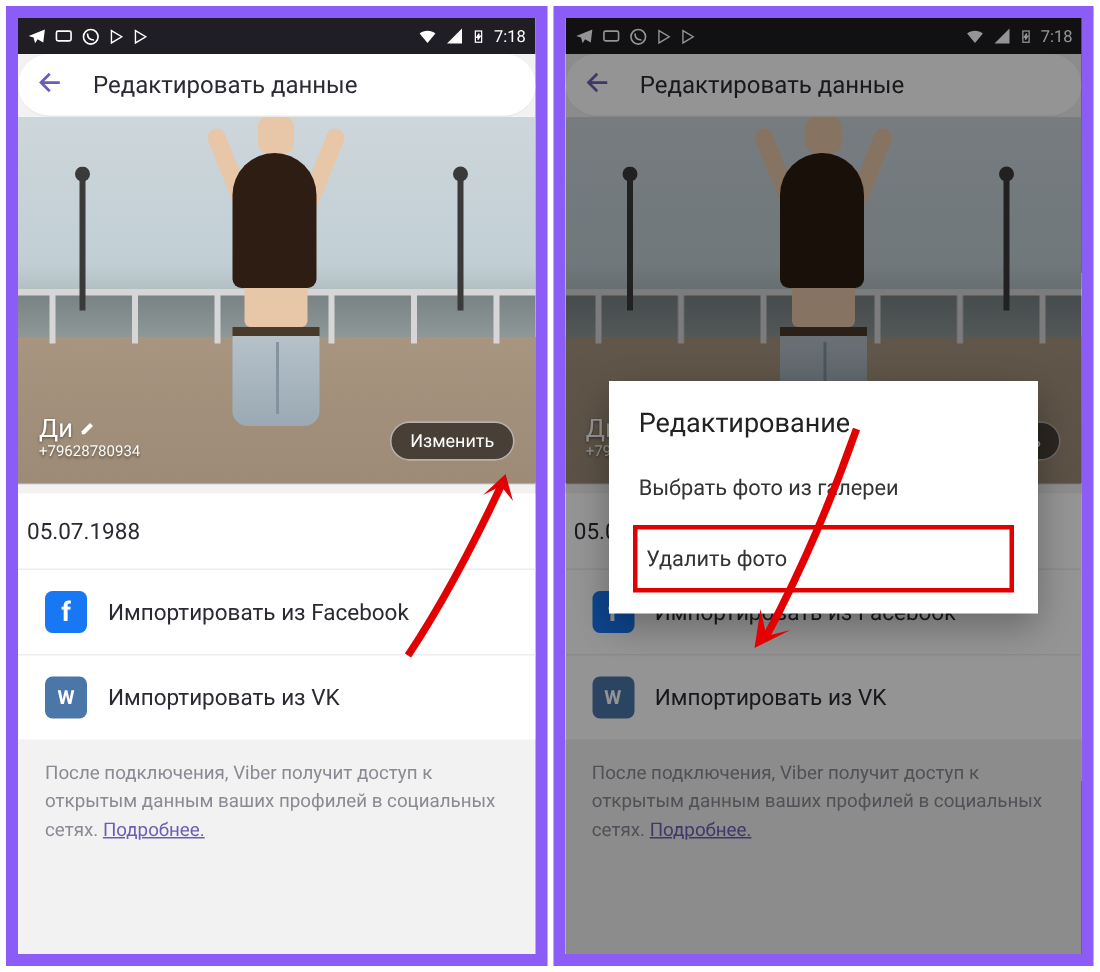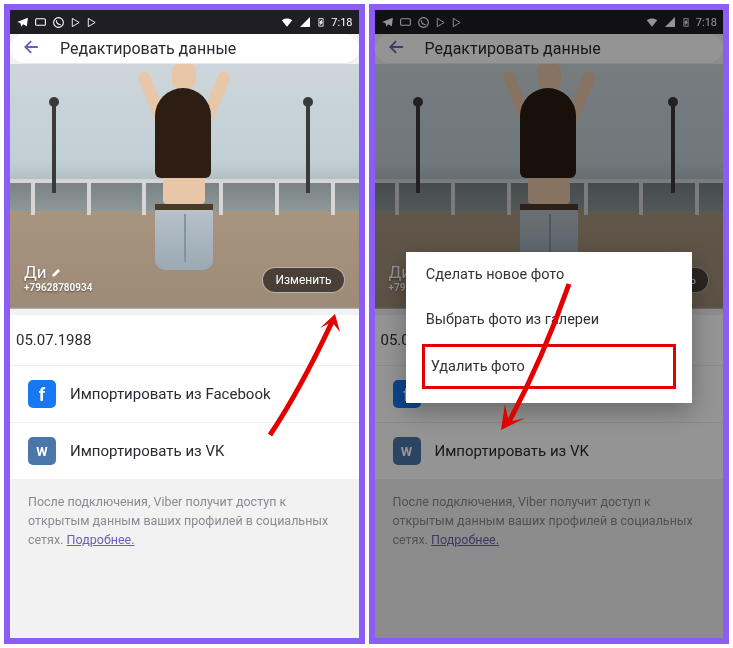--- a/index.html
+++ b/index.html
@@ -1,22 +1,22 @@
 <!DOCTYPE html>
 <html><head>
   <meta charset="utf-8">
   <style>
     * { margin:0; padding:0; box-sizing:border-box; font-family:Roboto,Arial,sans-serif; }
     body { background:#fff; padding:4px; }
     .wrap { display:flex; gap:4px; }
-    .phone { width:361px; height:640px; border:6px solid #8b5cf6; background:#f2f2f2; position:relative; overflow:hidden; }
+    .phone { width:361px; height:640px; border:8px solid #8b5cf6; background:#f2f2f2; position:relative; overflow:hidden; }
     .statusbar { height:24px; background:#1e1e24; color:#fff; display:flex; align-items:center; justify-content:space-between; padding:0 6px; font-size:11px; }
     .sb-left, .sb-right { display:flex; align-items:center; gap:5px; }
     .sb-ico { display:inline-flex; }
-    .header { height:30px; background:#fff; display:flex; align-items:center; gap:18px; padding:0 12px; border-bottom:1px solid #e8e8e8;border-radius:22px; }
+    .header { height:42px; background:#fff; display:flex; align-items:center; gap:18px; padding:0 12px; border-bottom:1px solid #e8e8e8;border-radius:22px; }
     .header-title { font-size:16px; color:#2a2a33; }
     .photo { height:245px; position:relative; overflow:hidden; }
     .sky { position:absolute; inset:0; background:linear-gradient(#cdd6db 0%, #c1cfd4 40%, #96a0a3 60%, #aab0b1 100%); }
     .sea { position:absolute; left:0; right:0; top:47%; height:13%; background:linear-gradient(#768082, #8e9898); }
     .deck { position:absolute; left:0; right:0; bottom:0; height:40%; background:linear-gradient(#a79580, #9d8b77); transform:perspective(400px) rotateX(30deg); transform-origin:top; }
     .rail { position:absolute; top:47%; height:40px; width:100%; }
     .rail .bar { position:absolute; top:0; width:100%; height:4px; background:#d6d6d6; }
     .rail .post { position:absolute; top:0; width:4px; height:36px; background:#d6d6d6; }
     .lamp { position:absolute; top:16%; width:4px; height:90px; background:#3a3a3a; }
     .lamp::before { content:''; position:absolute; top:-6px; left:-3px; width:10px; height:10px; background:#3a3a3a; border-radius:50%; }
@@ -26,21 +26,21 @@
     .arm { position:absolute; width:12px; height:58px; background:#e8c6a8; border-radius:6px; }
     .arm.l { left:8px; transform:rotate(-22deg); }
     .arm.r { right:8px; transform:rotate(22deg); }
     .hands { position:absolute; top:-24px; left:50%; transform:translateX(-50%); width:24px; height:24px; background:#e8c6a8; border-radius:6px; }
     .torso { width:42px; height:30px; background:#e8c6a8; margin:-4px auto 0; border-radius:4px; }
     .jeans { width:58px; height:66px; background:linear-gradient(#b9c4cc,#9aa9b3); margin:0 auto; border-radius:8px 8px 10px 10px; position:relative; }
     .jeans::before { content:''; position:absolute; left:50%; top:10px; width:2px; height:48px; background:#8394a0; }
     .belt { position:absolute; top:0; left:0; right:0; height:6px; background:#4a3a2a; }
     .name-blk { position:absolute; left:14px; bottom:16px; color:#fff; text-shadow:0 1px 2px rgba(0,0,0,.5); }
     .uname { font-size:17px; display:flex; align-items:center; gap:4px; }
-    .phonenum { font-size:10px; opacity:.95;font-weight:bold; }
+    .phonenum { font-size:10px; opacity:.95; }
     .chg-btn { position:absolute; right:14px; bottom:16px; background:rgba(0,0,0,.55); color:#fff; border:1px solid rgba(255,255,255,.6); border-radius:14px; padding:5px 12px; font-size:12px; }
     .card { background:#fff; margin-top:6px; padding:16px 6px; font-size:15px; color:#2a2a33; }
     .row { background:#fff; display:flex; align-items:center; gap:14px; padding:14px 18px; font-size:15px; color:#2a2a33; border-top:1px solid #eee; }
     .fb { width:28px; height:28px; background:#1877f2; border-radius:5px; display:flex; align-items:center; justify-content:center; color:#fff; font-weight:bold; font-size:18px; }
     .vk { width:28px; height:28px; background:#4a76a8; border-radius:5px; display:flex; align-items:center; justify-content:center; color:#fff; font-weight:bold; font-size:13px; }
     .note { padding:14px 18px; font-size:12.5px; color:#8a8a94; line-height:1.5; }
     .note a { color:#6b5fb5; text-decoration:underline;margin-top:40px; }
     .scrim { position:absolute; inset:0; background:rgba(0,0,0,.42); }
     .dialog { position:absolute; left:50%; top:242px; transform:translateX(-50%); width:286px; background:#fff; box-shadow:0 8px 24px rgba(0,0,0,.3); }
     .dlg-title { padding:18px 20px 10px; font-size:18px; color:#222; }
@@ -269,21 +269,21 @@
       <div class="vk">W</div>
       <span>Импортировать из VK</span>
     </div>
     <div class="note">
       <span>После подключения, Viber получит доступ к открытым данным ваших профилей в социальных сетях.</span>
       <a href="#">Подробнее.</a>
     </div>
 
     <div class="scrim"></div>
     <div class="dialog">
-      <div class="dlg-item">Сделать новое фото</div>
+      <div class="dlg-title">Редактирование</div>
       <div class="dlg-item">Выбрать фото из галереи</div>
       <div class="dlg-item dlg-hl">Удалить фото</div>
     </div>
     <svg class="arrow" style="left:118px; top:268px; width:90px; height:160px;">
       <path d="M 76 6 Q 50 80 16 144" stroke="#e30000" stroke-width="5" fill="none"></path>
       <path d="M 16 144 L 12 126 L 8 152 L 32 140 Z" fill="#e30000"></path>
     </svg>
   </div>
 </div>
 

